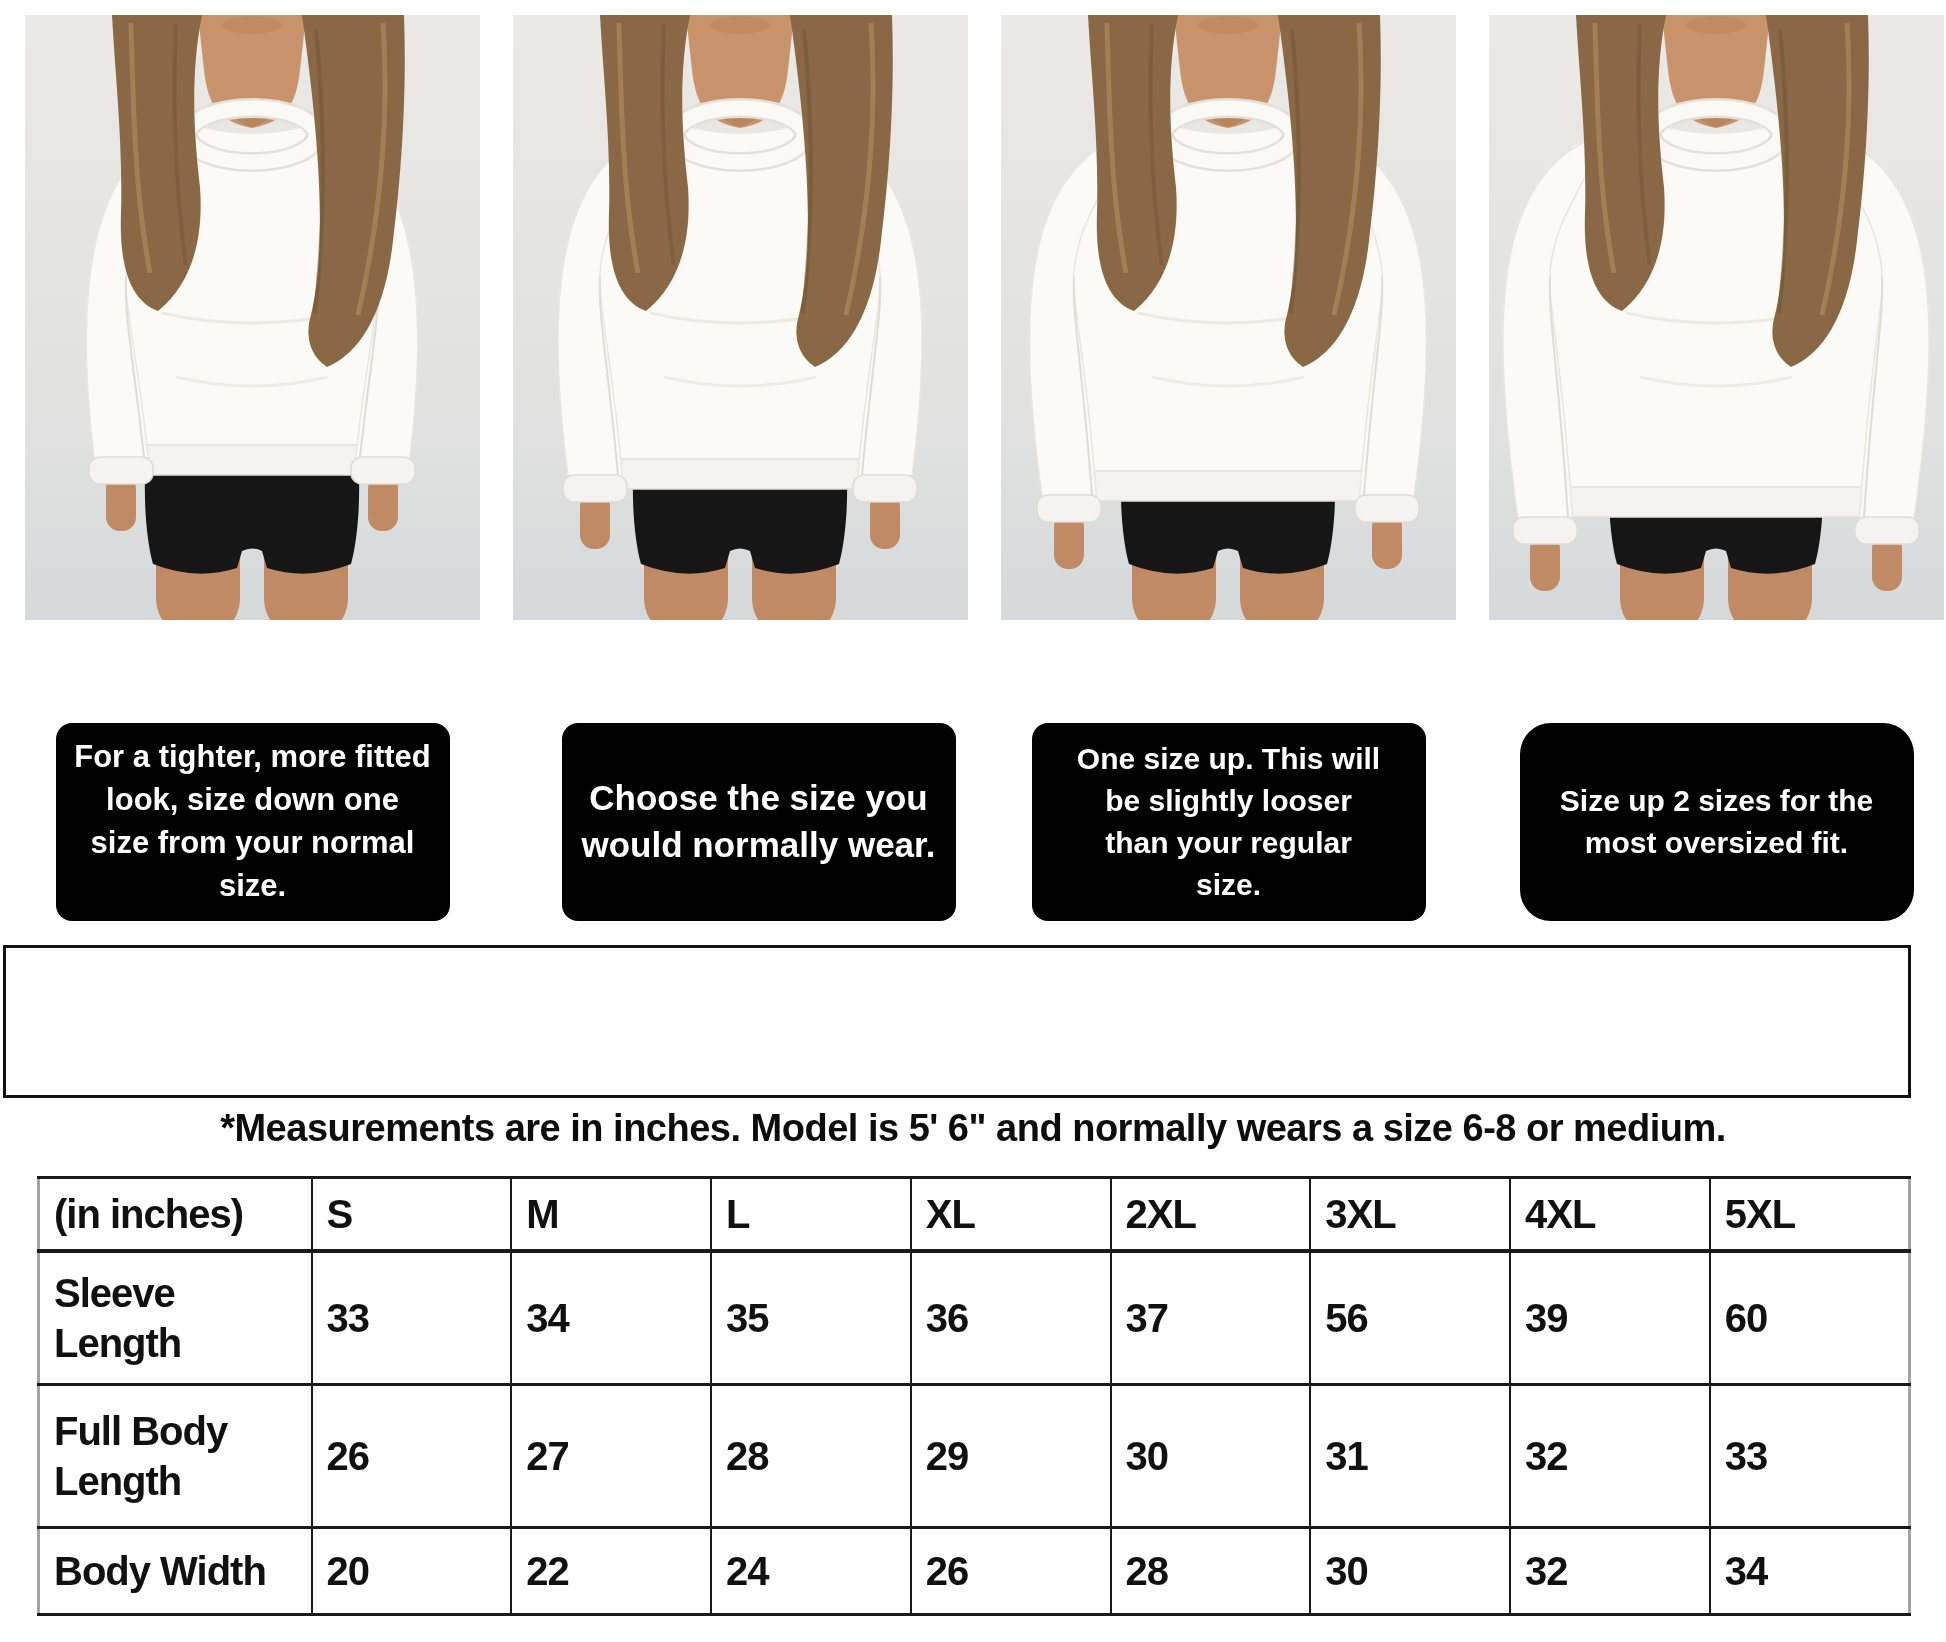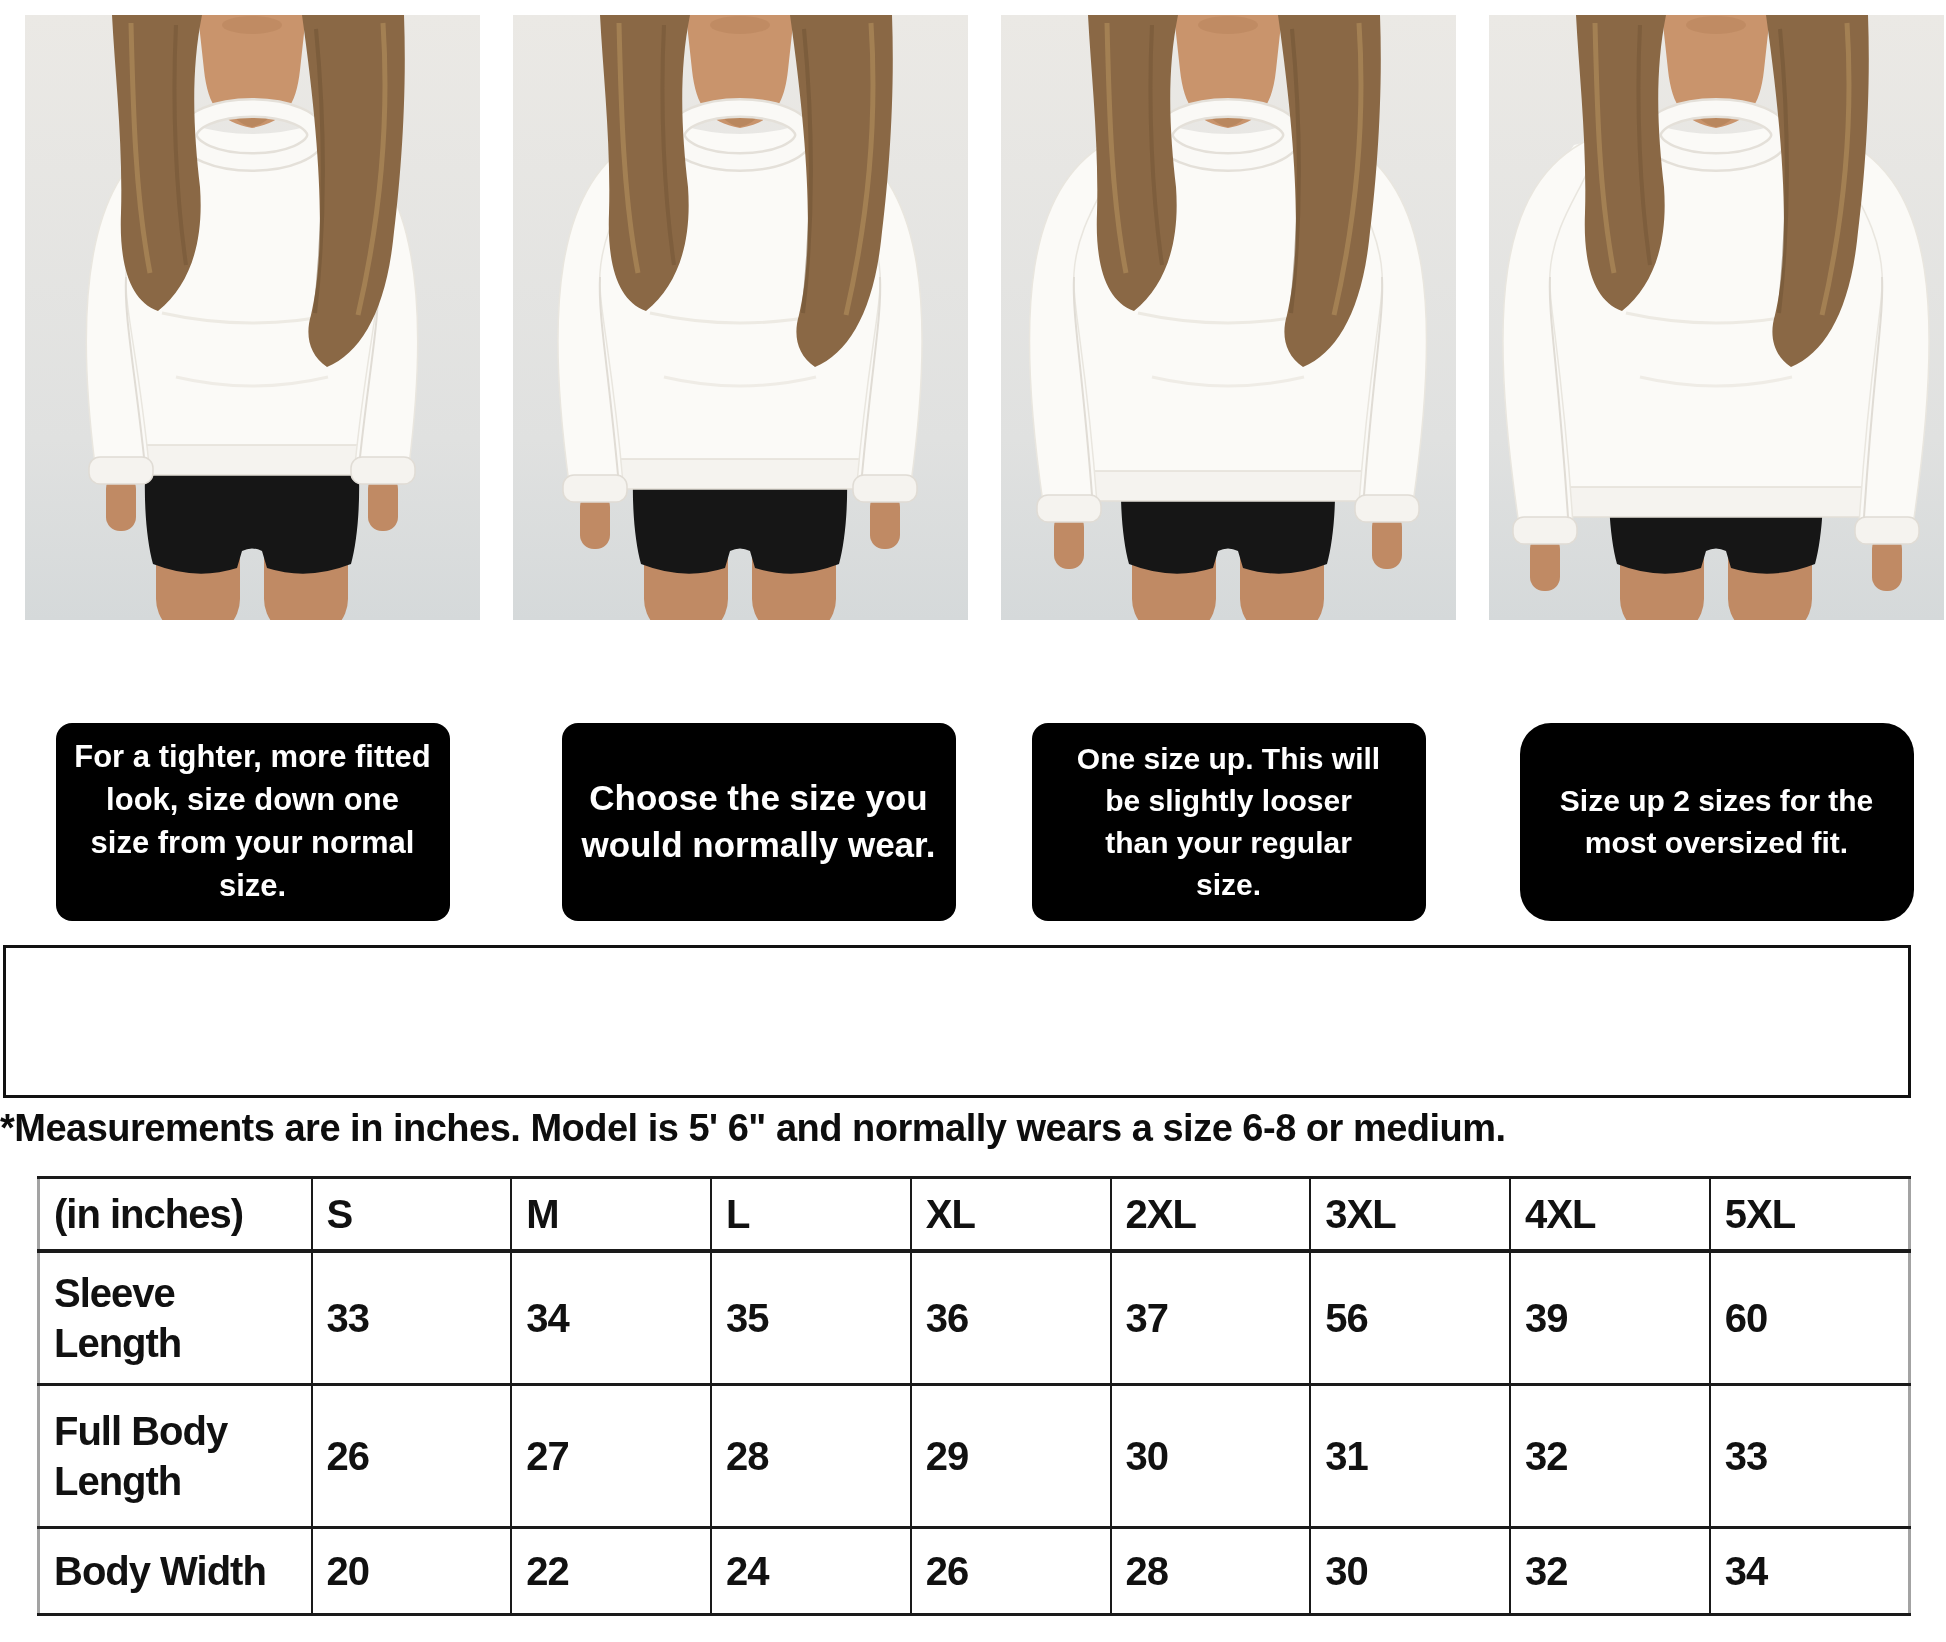--- a/index.html
+++ b/index.html
@@ -38,21 +38,21 @@
   .advice-box:nth-child(4) { font-size: 30px; line-height: 1.40; padding: 0 40px; border-radius: 31px; }
 
   
   .empty-box {
     margin: 24px 35px 0 3px; height: 153px; box-sizing: border-box;
     border: 3px solid #111111; background: #ffffff;
   }
 
   
   .note {
-    margin-top: 9px; 
+    margin-top: 9px; text-align: center;
     font-size: 38px; font-weight: bold; color: #0d0d0d;
     letter-spacing: -0.5px;
   }
 
   
   .size-table {
     border-collapse: collapse; table-layout: fixed;
     margin: 26px 0 0 37px; width: 1874px;
     border: 3px solid #a3a3a3;
   }

